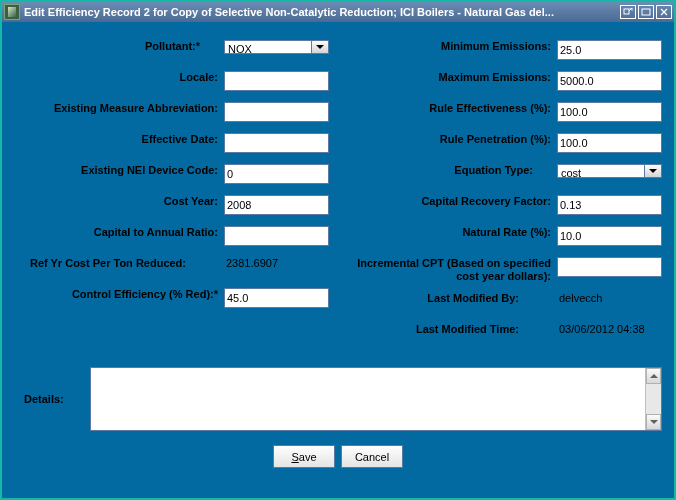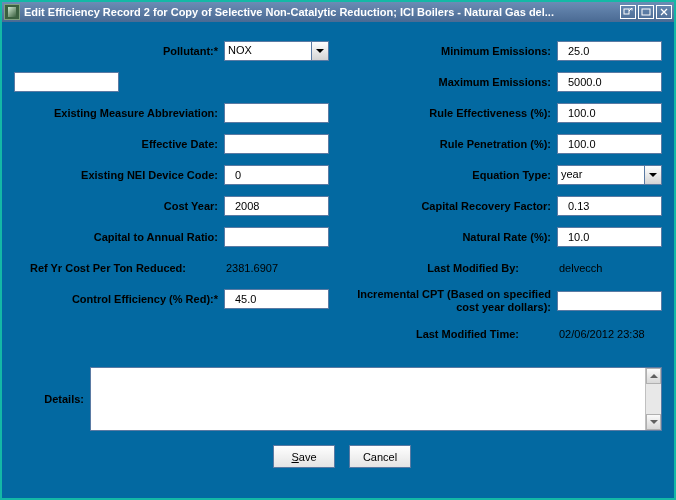--- a/index.html
+++ b/index.html
@@ -76,21 +76,20 @@
       gap: 18px;
     }
     .col {
       flex: 1;
       display: flex;
       flex-direction: column;
       gap: 9px;
     }
     .field-row {
       display: flex;
-      align-items: center;
       min-height: 22px;
     }
     .field-label {
       flex: 1;
       text-align: right;
       font-weight: bold;
       color: #000;
       padding-right: 6px;
     }
     .field-label.wrap {
@@ -106,48 +105,48 @@
       padding-left: 2px;
       margin-left: 32px;
     }
     input[type=text] {
       width: 100%;
       height: 20px;
       border: 1px solid #5a7aa3;
       background: #fff;
       font-family: inherit;
       font-size: 11px;
-      padding: 1px 10px;
+      padding: 1px 2px;
     }
     .combo {
       display: flex;
       width: 105px;
-      height: 20px;
+      height: 14px;
       border: 1px solid #5a7aa3;
       background: #fff;
+      margin-left: 18px;
     }
     .combo-value {
       flex: 1;
       padding: 2px 3px;
     }
     .combo-btn {
       width: 17px;
       background: linear-gradient(to bottom, #fefefe 0%, #d4d4d4 100%);
       border-left: 1px solid #5a7aa3;
       display: flex;
       align-items: center;
       justify-content: center;
     }
     .combo-btn svg { display: block; }
     .details-row {
       display: flex;
       align-items: center;
       margin-top: 22px;
       gap: 6px;
-      text-align: right;
     }
     .details-label {
       font-weight: bold;
       padding-left: 10px;
       width: 70px;
     }
     .details-box {
       flex: 1;
       height: 64px;
       border: 1px solid #5a7aa3;
@@ -185,21 +184,20 @@
       height: 23px;
       border: 1px solid #5a7aa3;
       background: linear-gradient(to bottom,#fefefe 0%,#e4e4e4 100%);
       font-family: inherit;
       font-size: 11px;
       cursor: pointer;
       display: flex;
       align-items: center;
       justify-content: center;
       padding: 0 10px;
-      margin-left: 8px;
     }
     .mnemonic { text-decoration: underline; }
   </style>
 </head>
 <body>
 
 <div class="window">
   <div class="titlebar">
     <span class="app-icon"></span>
     <span class="title-text">Edit Efficiency Record 2 for Copy of Selective Non-Catalytic Reduction; ICI Boilers - Natural Gas del...</span>
@@ -232,20 +230,21 @@
             <span class="combo-value">NOX</span>
             <span class="combo-btn">
               <svg width="8" height="4">
                   <path d="M0 0 L4 4 L8 0 Z" fill="#000"></path>
                 </svg>
             </span>
           </div>
         </div>
 
         <div class="field-row">
+          <span class="field-label">Locale:</span>
           <span class="field-control"><input type="text" value="" style=""></span>
         </div>
 
         <div class="field-row">
           <span class="field-label">Existing Measure Abbreviation:</span>
           <span class="field-control"><input type="text" value="" style=""></span>
         </div>
 
         <div class="field-row">
           <span class="field-label">Effective Date:</span>
@@ -298,52 +297,52 @@
         </div>
 
         <div class="field-row">
           <span class="field-label">Rule Penetration (%):</span>
           <span class="field-control"><input type="text" value="100.0" style=""></span>
         </div>
 
         <div class="field-row">
           <span class="field-label">Equation Type:</span>
           <div class="combo field-control">
-            <span class="combo-value">year</span>
+            <span class="combo-value">cost</span>
             <span class="combo-btn">
               <svg width="8" height="4">
                   <path d="M0 0 L4 4 L8 0 Z" fill="#000"></path>
                 </svg>
             </span>
           </div>
         </div>
 
         <div class="field-row">
           <span class="field-label">Capital Recovery Factor:</span>
           <span class="field-control"><input type="text" value="0.13" style=""></span>
         </div>
 
         <div class="field-row">
           <span class="field-label">Natural Rate (%):</span>
           <span class="field-control"><input type="text" value="10.0" style=""></span>
         </div>
 
         <div class="field-row">
+          <span class="field-label wrap">Incremental CPT (Based on specified cost year dollars):</span>
+          <span class="field-control"><input type="text" value="" style=""></span>
+        </div>
+
+        <div class="field-row">
           <span class="field-label">Last Modified By:</span>
           <span class="field-static">delvecch</span>
         </div>
 
         <div class="field-row">
-          <span class="field-label wrap">Incremental CPT (Based on specified cost year dollars):</span>
-          <span class="field-control"><input type="text" value="" style=""></span>
-        </div>
-
-        <div class="field-row">
           <span class="field-label">Last Modified Time:</span>
-          <span class="field-static">02/06/2012 23:38</span>
+          <span class="field-static">03/06/2012 04:38</span>
         </div>
 
       </div>
     </div>
 
     <div class="details-row">
       <span class="details-label">Details:</span>
       <div class="details-box">
         <div class="details-text"></div>
         <div class="details-scroll">

